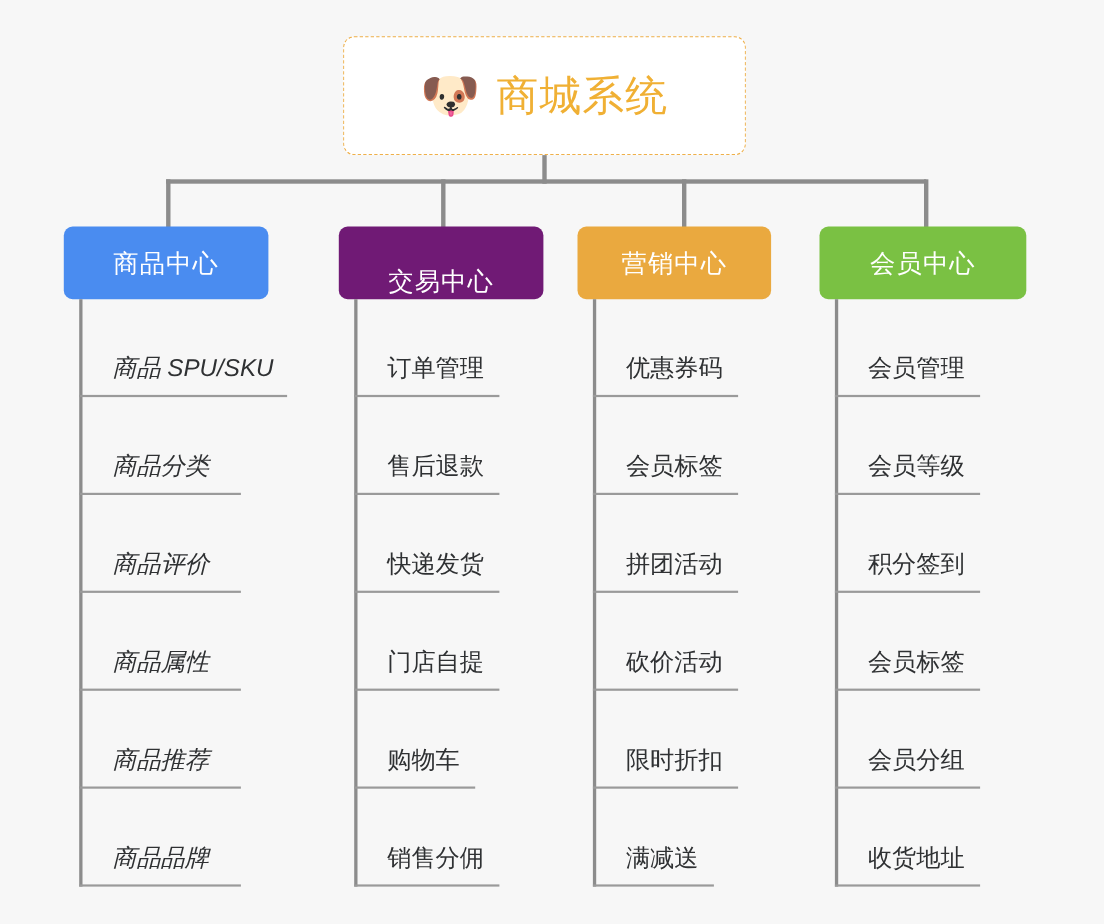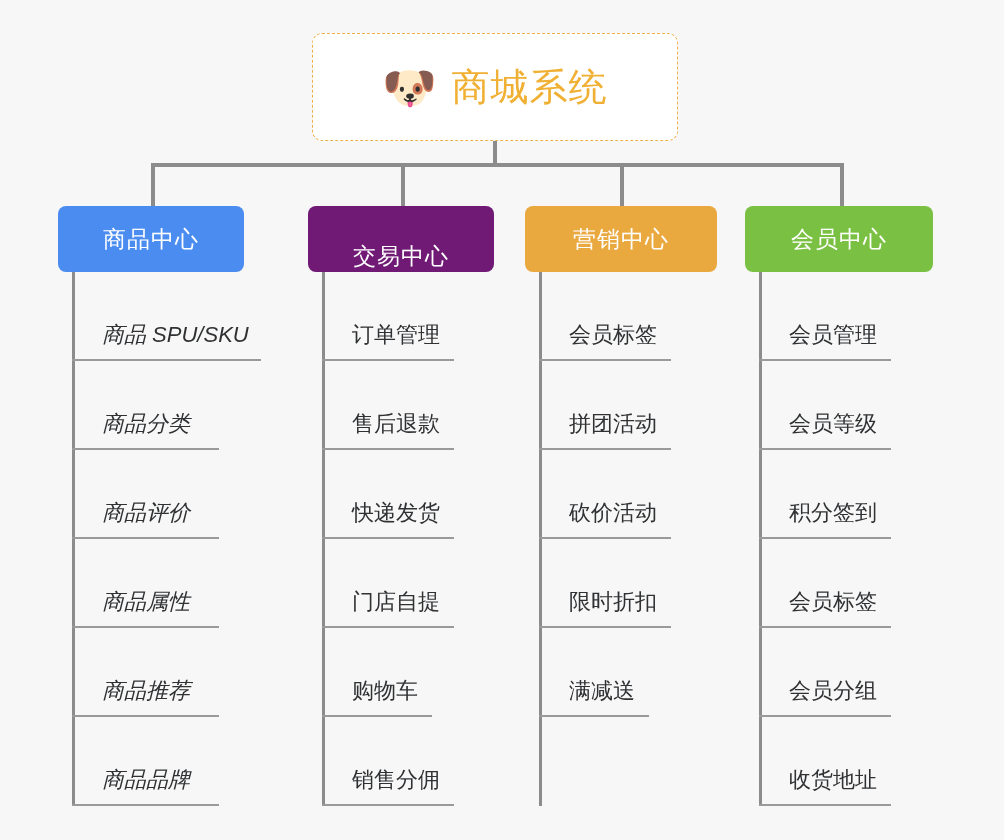--- a/index.html
+++ b/index.html
@@ -192,26 +192,30 @@
         <div class="leaf-item">
           <div class="leaf-label">购物车</div>
           <div class="leaf-underline" style="width: 110px;"></div>
         </div>
         <div class="leaf-item">
           <div class="leaf-label">销售分佣</div>
           <div class="leaf-underline" style="width: 132px;"></div>
         </div>
       </div>
     </div>
-  <div class="branch" id="branch-2" style="left: 525px; width: 192px;">
+  <div class="branch" id="branch-2" style="left: 525px; width: 176px;">
       <div class="branch-header" style="background: rgb(234, 169, 63);">
         <span>营销中心</span>
       </div>
       <div class="branch-spine" style="left: 14px; height: 534px;"></div>
       <div class="leaf-list" style="width: 188px;">
+        <div class="leaf-item">
+          <div class="leaf-label">优惠券码</div>
+          <div class="leaf-underline" style="width: 132px;"></div>
+        </div>
         <div class="leaf-item">
           <div class="leaf-label">会员标签</div>
           <div class="leaf-underline" style="width: 132px;"></div>
         </div>
         <div class="leaf-item">
           <div class="leaf-label">拼团活动</div>
           <div class="leaf-underline" style="width: 132px;"></div>
         </div>
         <div class="leaf-item">
           <div class="leaf-label">砍价活动</div>

